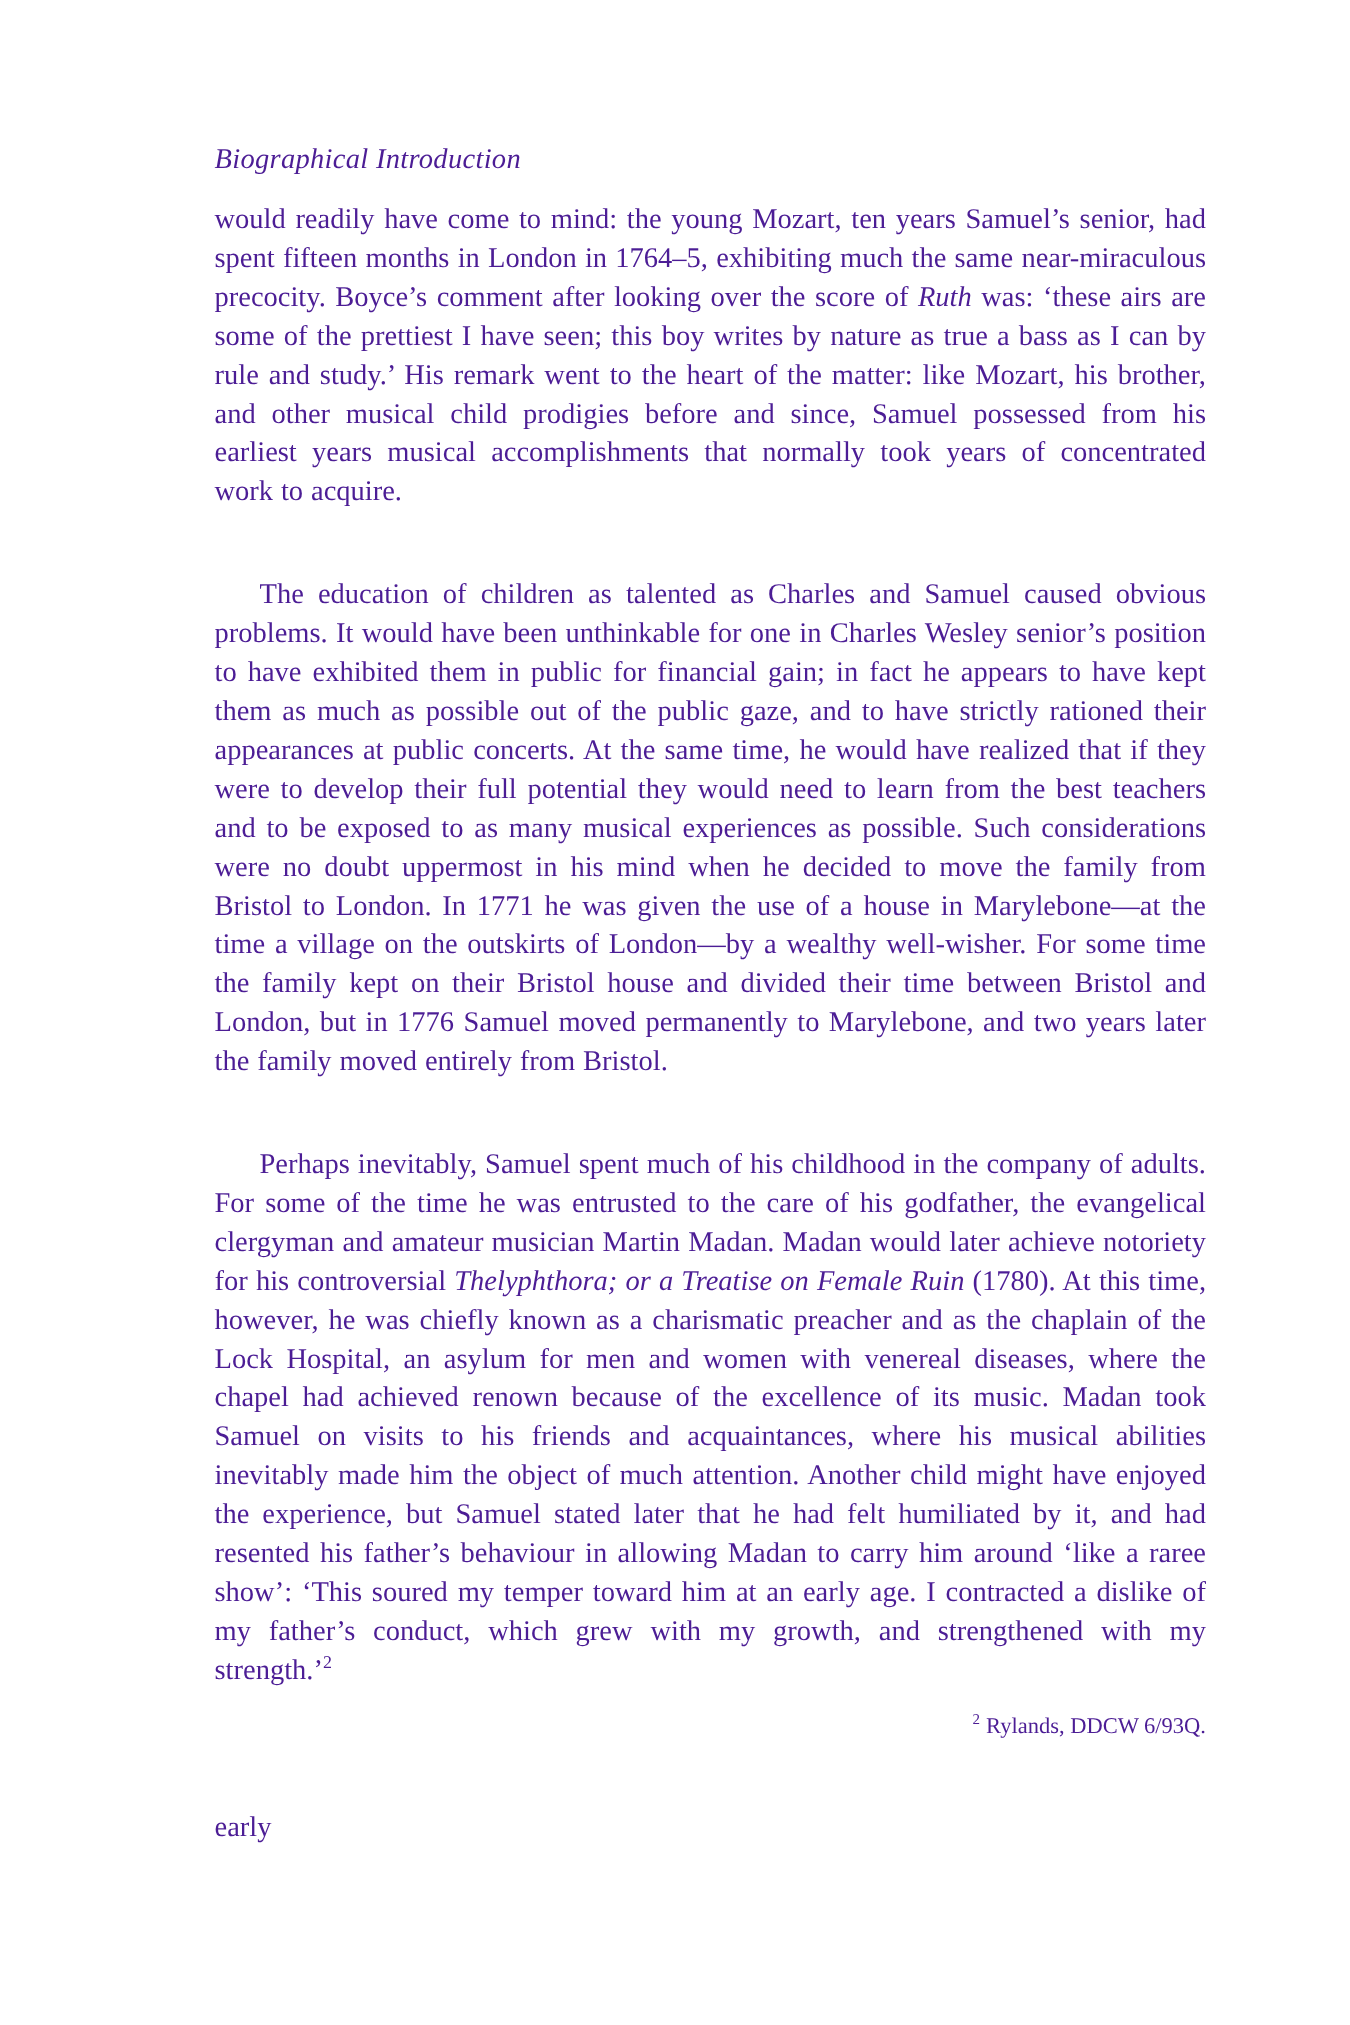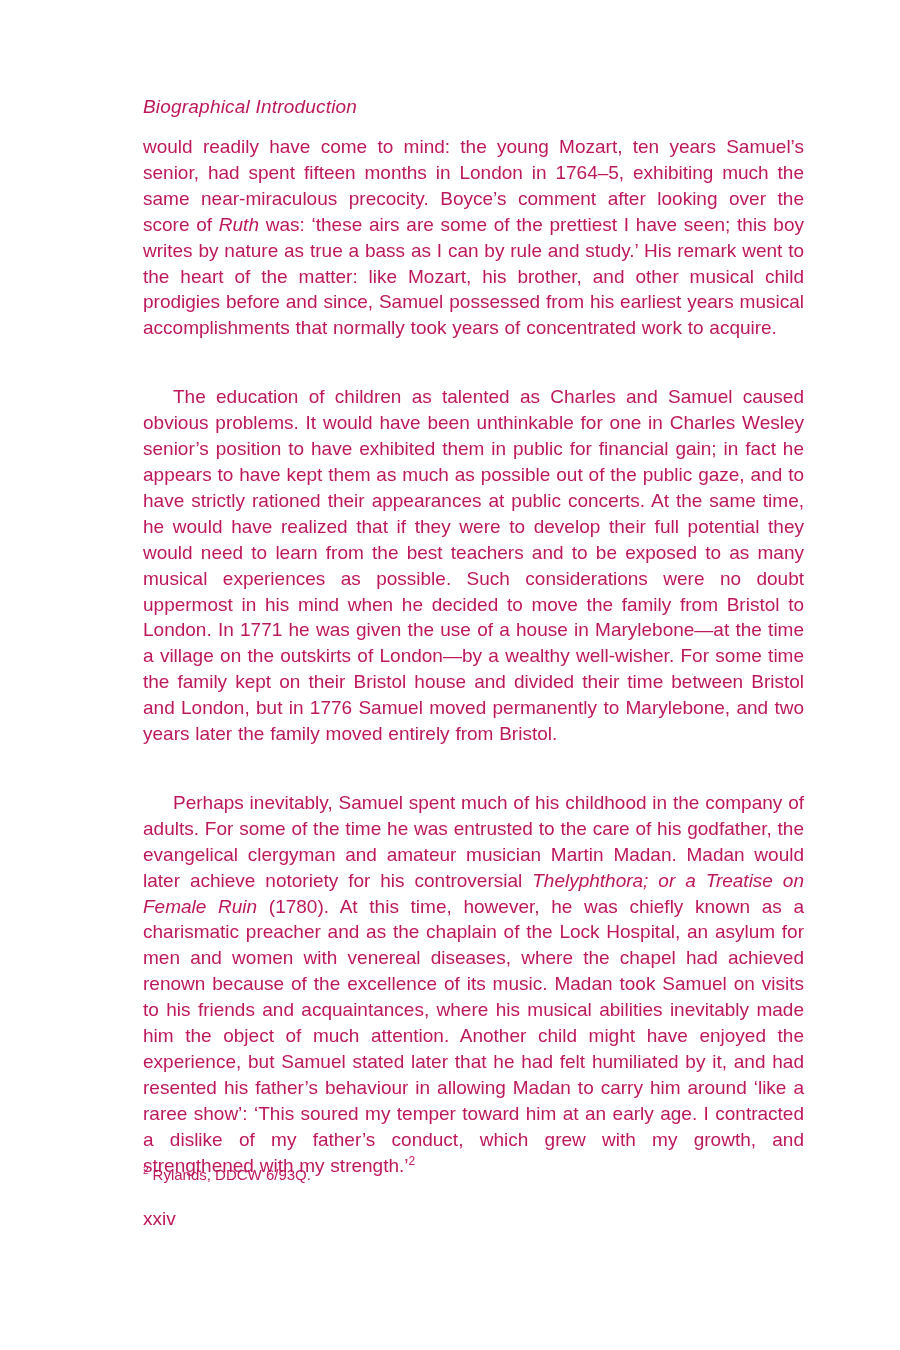--- a/index.html
+++ b/index.html
@@ -5,22 +5,22 @@
   html, body {
     margin: 0;
     padding: 0;
     background: #ffffff;
   }
   .page {
     position: relative;
     width: 900px;
     height: 1350px;
     background: #ffffff;
-    font-family: Liberation Sans, sans-serif;
-    color: #be185d;
+    font-family: Liberation Serif, serif;
+    color: #4c1d95;
     overflow: hidden;
   }
   .content {
     position: absolute;
     left: 143px;
     top: 96px;
     width: 661px;
   }
   .running-header {
     font-style: italic;
@@ -44,23 +44,23 @@
     font-style: italic;
   }
   .para sup {
     font-size: 12px;
     line-height: 0;
     vertical-align: super;
   }
   .footnote {
     position: absolute;
     left: 143px;
-    top: 1162px;
+    top: 1138px;
     width: 661px;
-    text-align: left;
+    text-align: right;
     font-size: 15px;
     line-height: 18px;
   }
   .footnote sup {
     font-size: 10px;
     vertical-align: super;
     margin-right: 4px;
   }
   .page-number {
     position: absolute;
@@ -80,14 +80,14 @@
         <p class="para"><span>would readily have come to mind: the young Mozart, ten years Samuel’s senior, had spent fifteen months in London in 1764–5, exhibiting much the same near-miraculous precocity. Boyce’s comment after looking over the score of </span><em>Ruth</em><span> was: ‘these airs are some of the prettiest I have seen; this boy writes by nature as true a bass as I can by rule and study.’ His remark went to the heart of the matter: like Mozart, his brother, and other musical child prodigies before and since, Samuel possessed from his earliest years musical accomplishments that normally took years of concentrated work to acquire.</span></p>
         <p class="para indent"><span>The education of children as talented as Charles and Samuel caused obvious problems. It would have been unthinkable for one in Charles Wesley senior’s position to have exhibited them in public for financial gain; in fact he appears to have kept them as much as possible out of the public gaze, and to have strictly rationed their appearances at public concerts. At the same time, he would have realized that if they were to develop their full potential they would need to learn from the best teachers and to be exposed to as many musical experiences as possible. Such considerations were no doubt uppermost in his mind when he decided to move the family from Bristol to London. In 1771 he was given the use of a house in Marylebone—at the time a village on the outskirts of London—by a wealthy well-wisher. For some time the family kept on their Bristol house and divided their time between Bristol and London, but in 1776 Samuel moved permanently to Marylebone, and two years later the family moved entirely from Bristol.</span></p>
         <p class="para indent"><span>Perhaps inevitably, Samuel spent much of his childhood in the company of adults. For some of the time he was entrusted to the care of his godfather, the evangelical clergyman and amateur musician Martin Madan. Madan would later achieve notoriety for his controversial </span><em>Thelyphthora; or a Treatise on Female Ruin</em><span> (1780). At this time, however, he was chiefly known as a charismatic preacher and as the chaplain of the Lock Hospital, an asylum for men and women with venereal diseases, where the chapel had achieved renown because of the excellence of its music. Madan took Samuel on visits to his friends and acquaintances, where his musical abilities inevitably made him the object of much attention. Another child might have enjoyed the experience, but Samuel stated later that he had felt humiliated by it, and had resented his father’s behaviour in allowing Madan to carry him around ‘like a raree show’: ‘This soured my temper toward him at an early age. I contracted a dislike of my father’s conduct, which grew with my growth, and strengthened with my strength.’</span><sup>2</sup></p>
       </div>
   </div>
 
   <div class="footnote">
     <sup>2</sup><span>Rylands, DDCW 6/93Q.</span>
   </div>
 
-  <div class="page-number">xxiv</div>
+  <div class="page-number">early</div>
 </div>
 
 </body></html>

